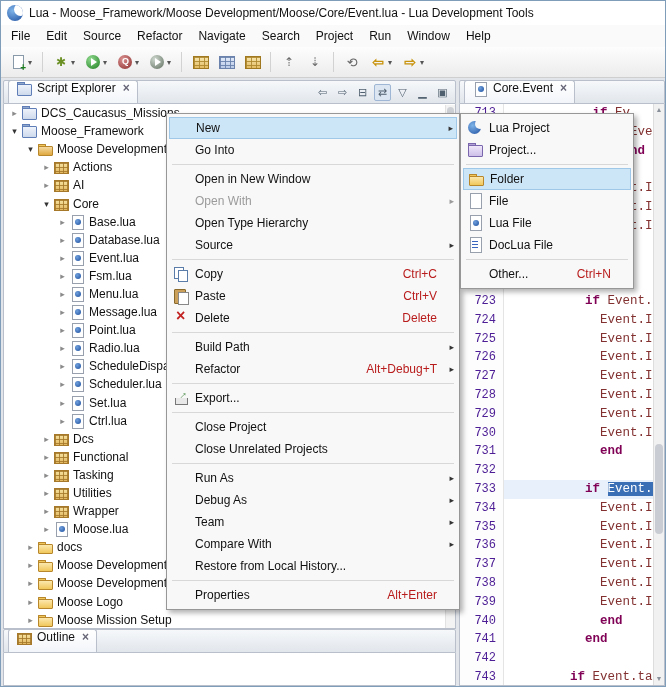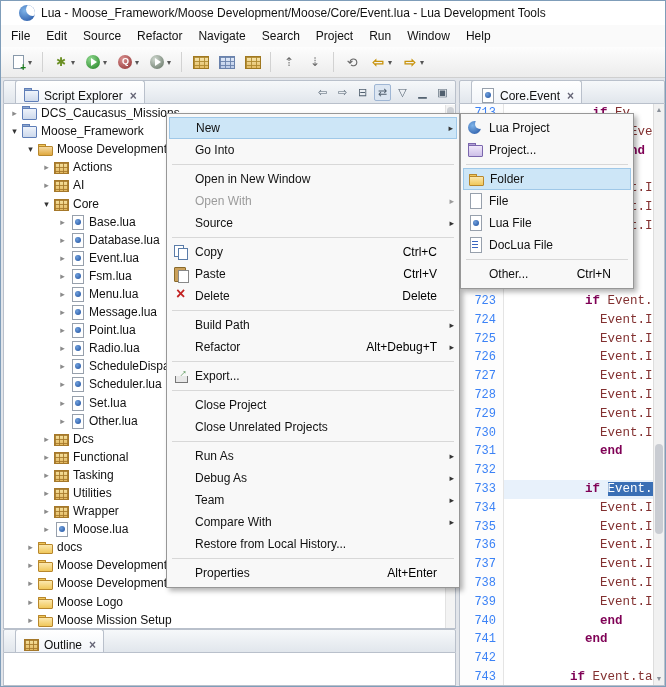--- a/index.html
+++ b/index.html
@@ -2,21 +2,21 @@
 <html><head>
 <meta charset="utf-8">
 <style>
   *{margin:0;padding:0;box-sizing:border-box}
   body{background:#9aa2ad;font-family:"Liberation Sans",sans-serif}
   .window{position:relative;width:666px;height:687px;background:#f2f2f2;overflow:hidden;
           border:1px solid #7f9db9;font-size:12px;color:#111}
 
   
   .titlebar{position:absolute;top:0;left:0;right:0;height:24px;background:#fff;display:flex;
-            align-items:center;gap:6px;padding:0 18px}
+            align-items:center;gap:6px;padding:0 6px}
   .app-icon{width:16px;height:16px;position:relative;border-radius:50%;flex:0 0 16px;
             background:radial-gradient(circle at 35% 35%,#7eb3e8,#1f4fa0);overflow:hidden}
   .app-icon::after{content:"";position:absolute;left:7px;top:-2px;width:13px;height:13px;border-radius:50%;background:#fff}
   .title-text{white-space:nowrap}
 
   
   .menubar{position:absolute;top:24px;left:0;right:0;height:22px;background:#fafafa;display:flex;align-items:center;padding-left:2px}
   .menu-item{padding:3px 8px;border-radius:2px;white-space:nowrap}
 
   
@@ -45,21 +45,21 @@
   .tbi-back,.tbi-forward{color:#c8930b;font-size:14px;font-weight:bold}
 
   
   .workbench{position:absolute;top:77px;left:0;right:0;bottom:0;background:#e2e5ea}
   .left-pane{position:absolute;left:2px;top:2px;width:453px;bottom:0}
   .right-pane{position:absolute;left:458px;top:2px;right:0;bottom:0}
   .sash{position:absolute;left:455px;top:2px;width:3px;bottom:0;background:#e2e5ea}
 
   .view-header{position:absolute;left:0;right:0;top:0;height:24px;background:linear-gradient(#f6f8fa,#e1e6ec);
                border:1px solid #b9c0cb;border-radius:2px 2px 0 0;display:flex;align-items:flex-end}
-  .view-tab{height:23px;display:flex;align-items:flex-end;gap:4px;padding:0 7px;margin-left:11px;
+  .view-tab{height:23px;display:flex;align-items:flex-start;gap:4px;padding:0 7px;margin-left:4px;
             background:linear-gradient(#ffffff,#f2f5f9);border:1px solid #b9c0cb;border-bottom:none;border-radius:3px 3px 0 0;white-space:nowrap}
   .tab-close{color:#667;font-size:12px;margin-left:3px;font-weight:bold}
   .header-tools{margin-left:auto;display:flex;align-items:center;gap:3px;padding:0 4px;align-self:center}
   .ht-btn{width:17px;height:17px;display:flex;align-items:center;justify-content:center;color:#51606f;font-size:11px;border:1px solid transparent;border-radius:2px}
   .ht-btn.pressed{background:#dce6f2;border-color:#9fb6d4}
 
   
   .tree{position:absolute;left:0;right:0;top:24px;height:525px;background:#fff;border:1px solid #b9c0cb;border-top:none;overflow:hidden}
   .tree-row{display:flex;align-items:center;height:18.1px;white-space:nowrap}
   .twisty{width:13px;flex:0 0 13px;text-align:center;font-size:9px;color:#8a8a8a}
@@ -80,39 +80,39 @@
   .tree-scroll .thumb{position:absolute;left:1px;right:1px;top:2px;height:55px;background:#cdd0d5;border-radius:4px}
 
   
   .outline-header{top:549px;height:24px}
   .outline-body{position:absolute;left:0;right:0;top:573px;bottom:0;background:#fff;border:1px solid #b9c0cb;border-top:none}
 
   
   .editor-wrap{position:absolute;left:0;right:0;top:24px;bottom:0;background:#fff;border:1px solid #b9c0cb;border-top:none;overflow:hidden}
   .editor{position:absolute;left:0;top:0;right:11px;bottom:0;font-family:Liberation Mono, monospace;font-size:12.5px}
   .cl{display:flex;height:18.8px;line-height:18.8px;white-space:pre}
-  .ln{flex:0 0 44px;text-align:right;padding-right:7px;color:#3b82f6;background:#fdfdfd;border-right:1px solid #e4e4e4;font-size:12px}
+  .ln{flex:0 0 44px;text-align:right;padding-right:7px;color:#4c1d95;background:#fdfdfd;border-right:1px solid #e4e4e4;font-size:12px}
   .ct{padding-left:6px;flex:1;color:#823030}
   .cl.current .ct{background:#e8f1fb}
   .seg-k{color:#7f0055;font-weight:bold}
   .seg-s{background:#3a6fb5;color:#fff}
   .ed-scroll{position:absolute;right:0;top:0;width:11px;bottom:0;background:#f1f1f1;border-left:1px solid #ddd}
   .ed-scroll .arr{position:absolute;left:0;right:0;height:12px;text-align:center;font-size:7px;color:#8a9099;line-height:12px}
   .ed-scroll .arr.dn{bottom:0}
   .ed-scroll .thumb{position:absolute;left:1px;right:1px;top:340px;height:90px;background:#c9ccd2;border-radius:4px}
 
   
   .context-menu,.submenu{position:absolute;background:#f8f8f8;border:1px solid #979797;box-shadow:3px 3px 5px rgba(0,0,0,.3);padding:3px 2px;z-index:20}
   .context-menu{left:165px;top:112px;width:294px}
   .submenu{left:459px;top:112px;width:174px;z-index:21}
   .cm-item{height:22px;display:flex;align-items:center;position:relative;padding-right:14px}
   .cm-item.hl{background:#cde6f7;border:1px solid #9fc8e8}
   .cm-item.dis{color:#9b9b9b}
   .cm-label{flex:0 1 auto;white-space:nowrap}
-  .cm-short{margin-left:auto;padding-right:6px;color:#000000;white-space:nowrap}
+  .cm-short{margin-left:auto;padding-right:6px;color:#b91c1c;white-space:nowrap}
   .cm-arrow{position:absolute;right:3px;font-size:9px;color:#333}
   .cm-item.dis .cm-arrow{color:#9b9b9b}
   .menu-sep{height:1px;background:#d8d8d8;margin:3px 3px}
   .mico{flex:0 0 16px;width:16px;height:16px;margin:0 6px 0 4px;position:relative}
   .mico-copy::before{content:"";position:absolute;left:1px;top:1px;width:8px;height:10px;background:#fff;border:1px solid #5a7ca8}
   .mico-copy::after{content:"";position:absolute;left:5px;top:4px;width:8px;height:10px;background:#fff;border:1px solid #5a7ca8}
   .mico-paste::before{content:"";position:absolute;left:1px;top:1px;width:10px;height:13px;background:#caa05a;border:1px solid #8a6a2a;border-radius:1px}
   .mico-paste::after{content:"";position:absolute;left:5px;top:4px;width:9px;height:11px;background:#fff;border:1px solid #888}
   .mico-delete::before{content:"\00d7";position:absolute;left:3px;top:-3px;color:#c22222;font-weight:bold;font-size:16px}
   .mico-import::before,.mico-export::before{content:"";position:absolute;left:2px;bottom:1px;width:11px;height:6px;border:1px solid #777;border-top:none;background:#e8e8e8}
@@ -308,21 +308,21 @@
             <span class="tlabel">Scheduler.lua</span>
           </div>
           <div class="tree-row" style="padding-left: 52px;">
             <span class="twisty">▸</span>
             <span class="tico tico-luafile"></span>
             <span class="tlabel">Set.lua</span>
           </div>
           <div class="tree-row" style="padding-left: 52px;">
             <span class="twisty">▸</span>
             <span class="tico tico-luafile"></span>
-            <span class="tlabel">Other.lua</span>
+            <span class="tlabel">Ctrl.lua</span>
           </div>
           <div class="tree-row" style="padding-left: 36px;">
             <span class="twisty">▸</span>
             <span class="tico tico-package"></span>
             <span class="tlabel">Dcs</span>
           </div>
           <div class="tree-row" style="padding-left: 36px;">
             <span class="twisty">▸</span>
             <span class="tico tico-package"></span>
             <span class="tlabel">Functional</span>
@@ -455,20 +455,24 @@
         <span class="mico"></span>
         <span class="cm-label">Open in New Window</span>
       </div>
       <div class="cm-item dis">
         <span class="mico"></span>
         <span class="cm-label">Open With</span>
         <span class="cm-arrow">▸</span>
       </div>
       <div class="cm-item">
         <span class="mico"></span>
+        <span class="cm-label">Open Type Hierarchy</span>
+      </div>
+      <div class="cm-item">
+        <span class="mico"></span>
         <span class="cm-label">Source</span>
         <span class="cm-arrow">▸</span>
       </div>
       <div class="menu-sep"></div>
       <div class="cm-item">
         <span class="mico mico-copy"></span>
         <span class="cm-label">Copy</span>
         <span class="cm-short">Ctrl+C</span>
       </div>
       <div class="cm-item">

